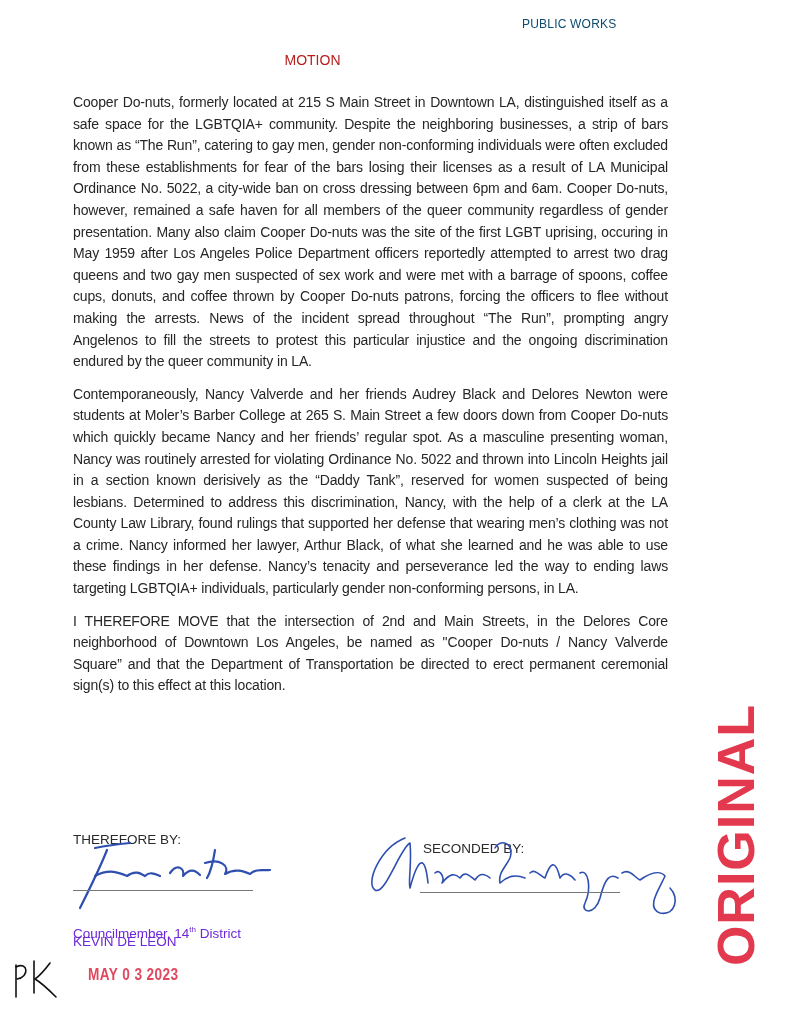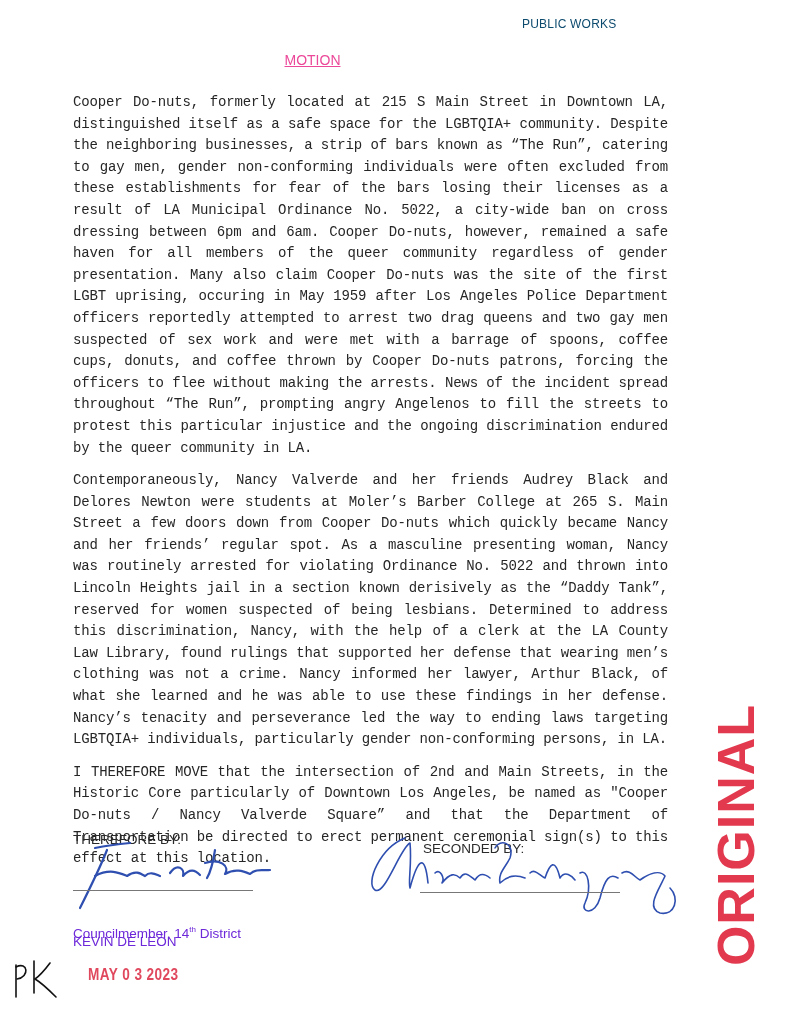--- a/index.html
+++ b/index.html
@@ -1,24 +1,24 @@
 <!DOCTYPE html>
 <html><head>
 <meta charset="utf-8">
 <style>
   html, body { margin: 0; padding: 0; background: #ffffff; }
   body { width: 788px; height: 1023px; position: relative; overflow: hidden;
          font-family: "Liberation Sans", sans-serif; color: #1f1f1f; }
   .stamp-top { position: absolute; left: 522px; top: 17px; font-size: 12px; color: #0c4a6e;
                letter-spacing: 0.2px; }
   .title { position: absolute; left: 0; width: 625px; top: 52px; text-align: center;
-           font-size: 14px; color: #ec4899; text-decoration: underline; }
+           font-size: 14px; color: #b91c1c; }
   .body { position: absolute; left: 73px; width: 608px; top: 92px; }
   .para { font-size: 14px; line-height: 21.6px; text-align: justify; margin: 0 13px 11px 0;
-          font-family: Liberation Mono, monospace; color: #262626; letter-spacing: -0.15px; }
+          font-family: Liberation Sans, sans-serif; color: #262626; letter-spacing: -0.15px; }
   .presented { position: absolute; left: 73px; top: 832px; font-size: 13.5px; color: #2a2a2a; }
   .seconded { position: absolute; left: 423px; top: 832px; font-size: 13.5px; color: #2a2a2a; margin-top: 9px; }
   .sigline-left { position: absolute; left: 73px; top: 890px; width: 180px; height: 1px; background: #777; }
   .sigline-right { position: absolute; left: 420px; top: 892px; width: 200px; height: 1px; background: #777; }
   .name { position: absolute; left: 73px; top: 934px; font-size: 13.5px; color: #6d28d9; }
   .role { position: absolute; left: 73px; top: 925px; font-size: 13.5px; color: #6d28d9; }
   .role sup { font-size: 8px; }
   .sig-left { position: absolute; left: 65px; top: 838px; width: 220px; height: 80px; }
   .sig-right { position: absolute; left: 360px; top: 828px; width: 330px; height: 90px; }
   .initials { position: absolute; left: 10px; top: 955px; width: 50px; height: 50px; }
@@ -32,21 +32,21 @@
 </head>
 <body>
 
 <div class="stamp-top">PUBLIC WORKS</div>
 
 <div class="title">MOTION</div>
 
 <div class="body">
   <p class="para">Cooper Do-nuts, formerly located at 215 S Main Street in Downtown LA, distinguished itself as a safe space for the LGBTQIA+ community. Despite the neighboring businesses, a strip of bars known as “The Run”, catering to gay men, gender non-conforming individuals were often excluded from these establishments for fear of the bars losing their licenses as a result of LA Municipal Ordinance No. 5022, a city-wide ban on cross dressing between 6pm and 6am. Cooper Do-nuts, however, remained a safe haven for all members of the queer community regardless of gender presentation. Many also claim Cooper Do-nuts was the site of the first LGBT uprising, occuring in May 1959 after Los Angeles Police Department officers reportedly attempted to arrest two drag queens and two gay men suspected of sex work and were met with a barrage of spoons, coffee cups, donuts, and coffee thrown by Cooper Do-nuts patrons, forcing the officers to flee without making the arrests. News of the incident spread throughout “The Run”, prompting angry Angelenos to fill the streets to protest this particular injustice and the ongoing discrimination endured by the queer community in LA.</p>
   <p class="para">Contemporaneously, Nancy Valverde and her friends Audrey Black and Delores Newton were students at Moler’s Barber College at 265 S. Main Street a few doors down from Cooper Do-nuts which quickly became Nancy and her friends’ regular spot. As a masculine presenting woman, Nancy was routinely arrested for violating Ordinance No. 5022 and thrown into Lincoln Heights jail in a section known derisively as the “Daddy Tank”, reserved for women suspected of being lesbians. Determined to address this discrimination, Nancy, with the help of a clerk at the LA County Law Library, found rulings that supported her defense that wearing men’s clothing was not a crime. Nancy informed her lawyer, Arthur Black, of what she learned and he was able to use these findings in her defense. Nancy’s tenacity and perseverance led the way to ending laws targeting LGBTQIA+ individuals, particularly gender non-conforming persons, in LA.</p>
-  <p class="para">I THEREFORE MOVE that the intersection of 2nd and Main Streets, in the Historic Core particularly of Downtown Los Angeles, be named as "Cooper Do-nuts / Nancy Valverde Square” and that the Department of Transportation be directed to erect permanent ceremonial sign(s) to this effect at this location.</p>
+  <p class="para">I THEREFORE MOVE that the intersection of 2nd and Main Streets, in the Delores Core neighborhood of Downtown Los Angeles, be named as "Cooper Do-nuts / Nancy Valverde Square” and that the Department of Transportation be directed to erect permanent ceremonial sign(s) to this effect at this location.</p>
 </div>
 
 <div class="presented">THEREFORE BY:</div>
 <div class="seconded">SECONDED BY:</div>
 
 <svg class="sig-left" viewBox="0 0 220 80">
   <g fill="none" stroke="#2f4fb0" stroke-width="2.2" stroke-linecap="round" stroke-linejoin="round">
     <path d="M30 10 C 40 8, 55 6, 65 5"></path>
     <path d="M42 12 C 35 30, 25 50, 15 70"></path>
     <path d="M30 38 C 45 30, 55 35, 62 38 C 70 32, 75 35, 80 38 C 85 33, 90 36, 95 38"></path>

